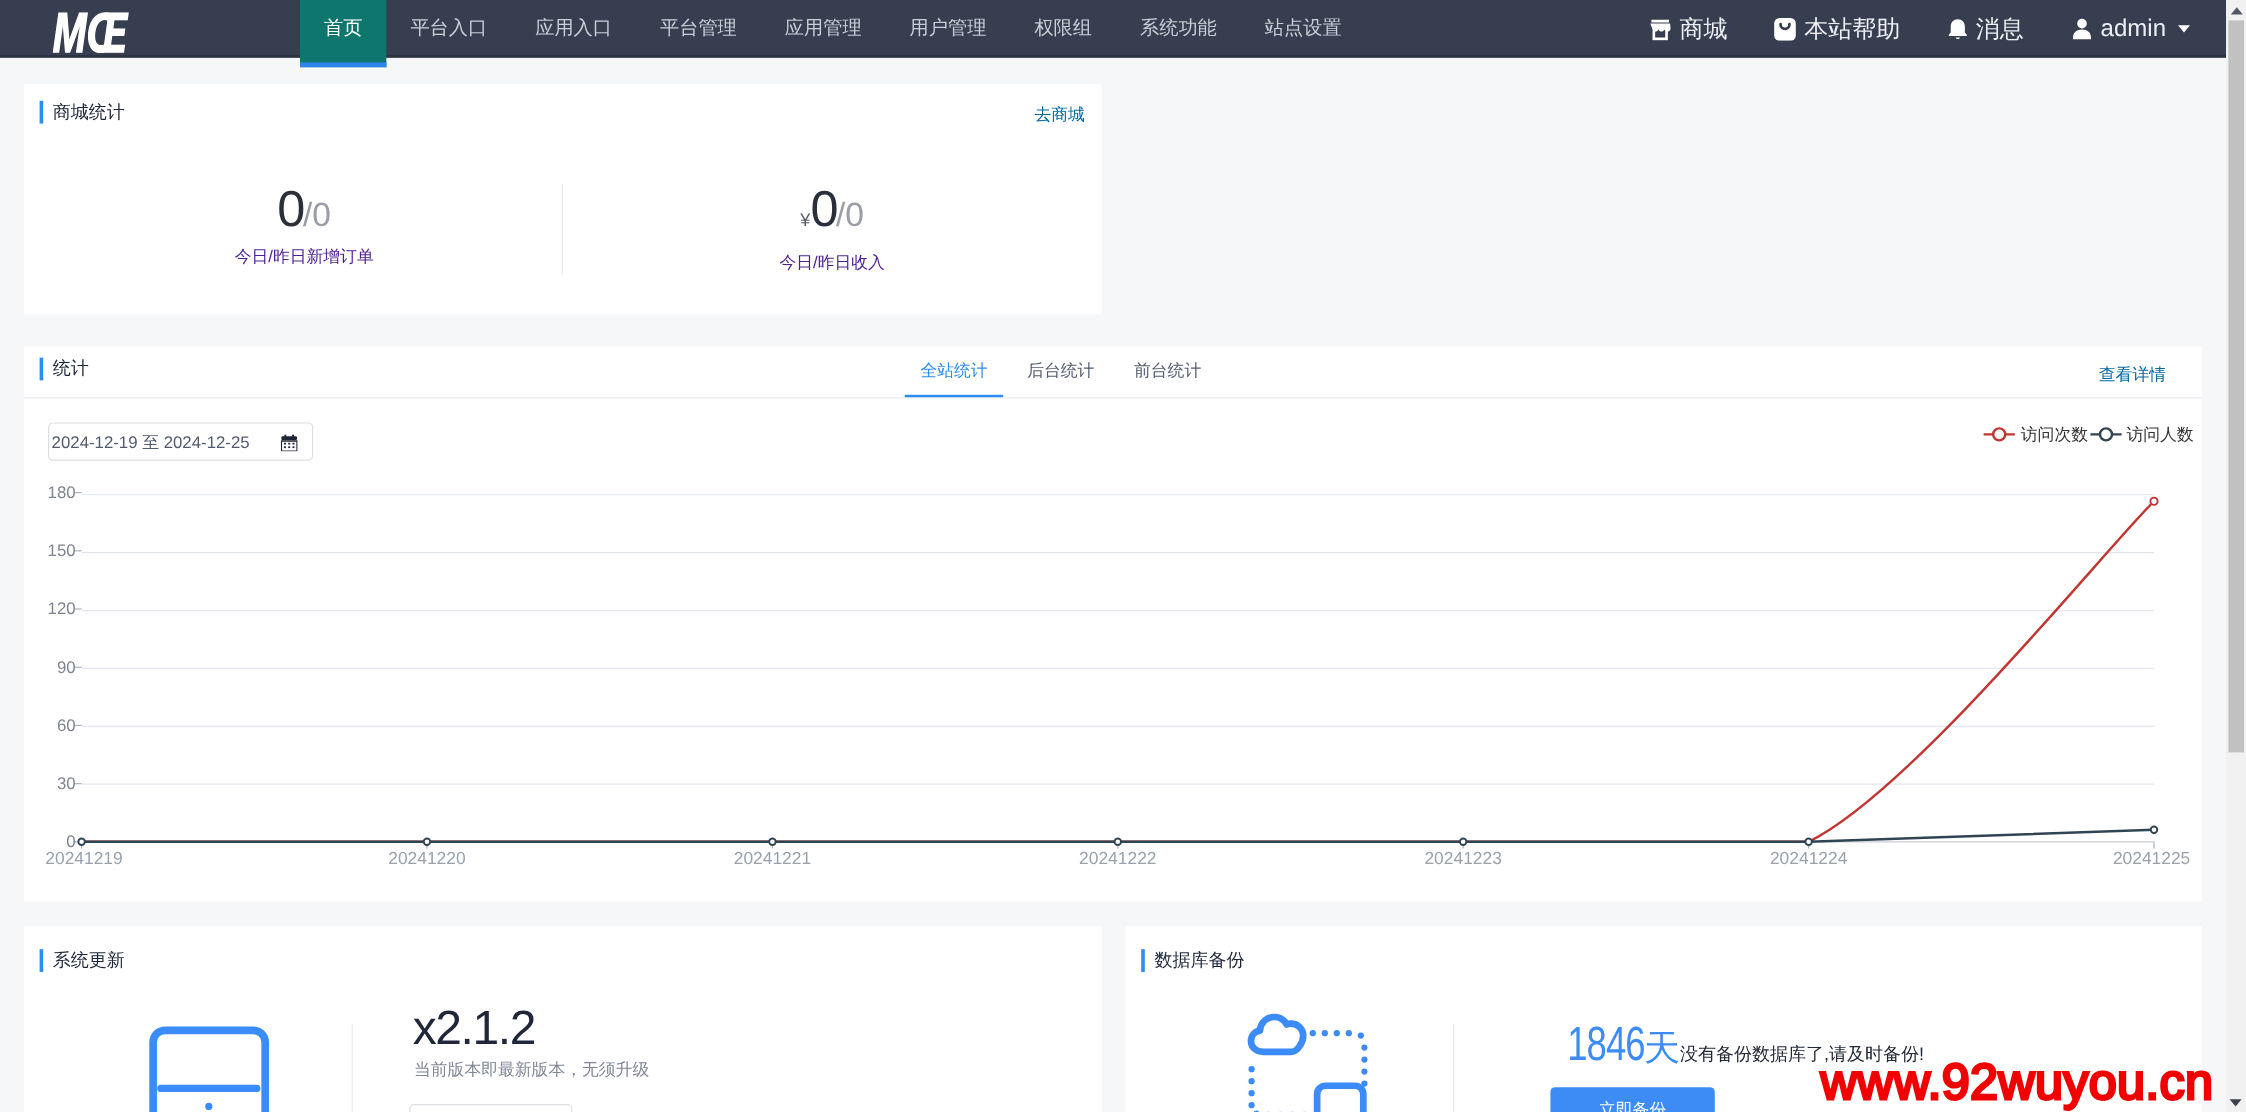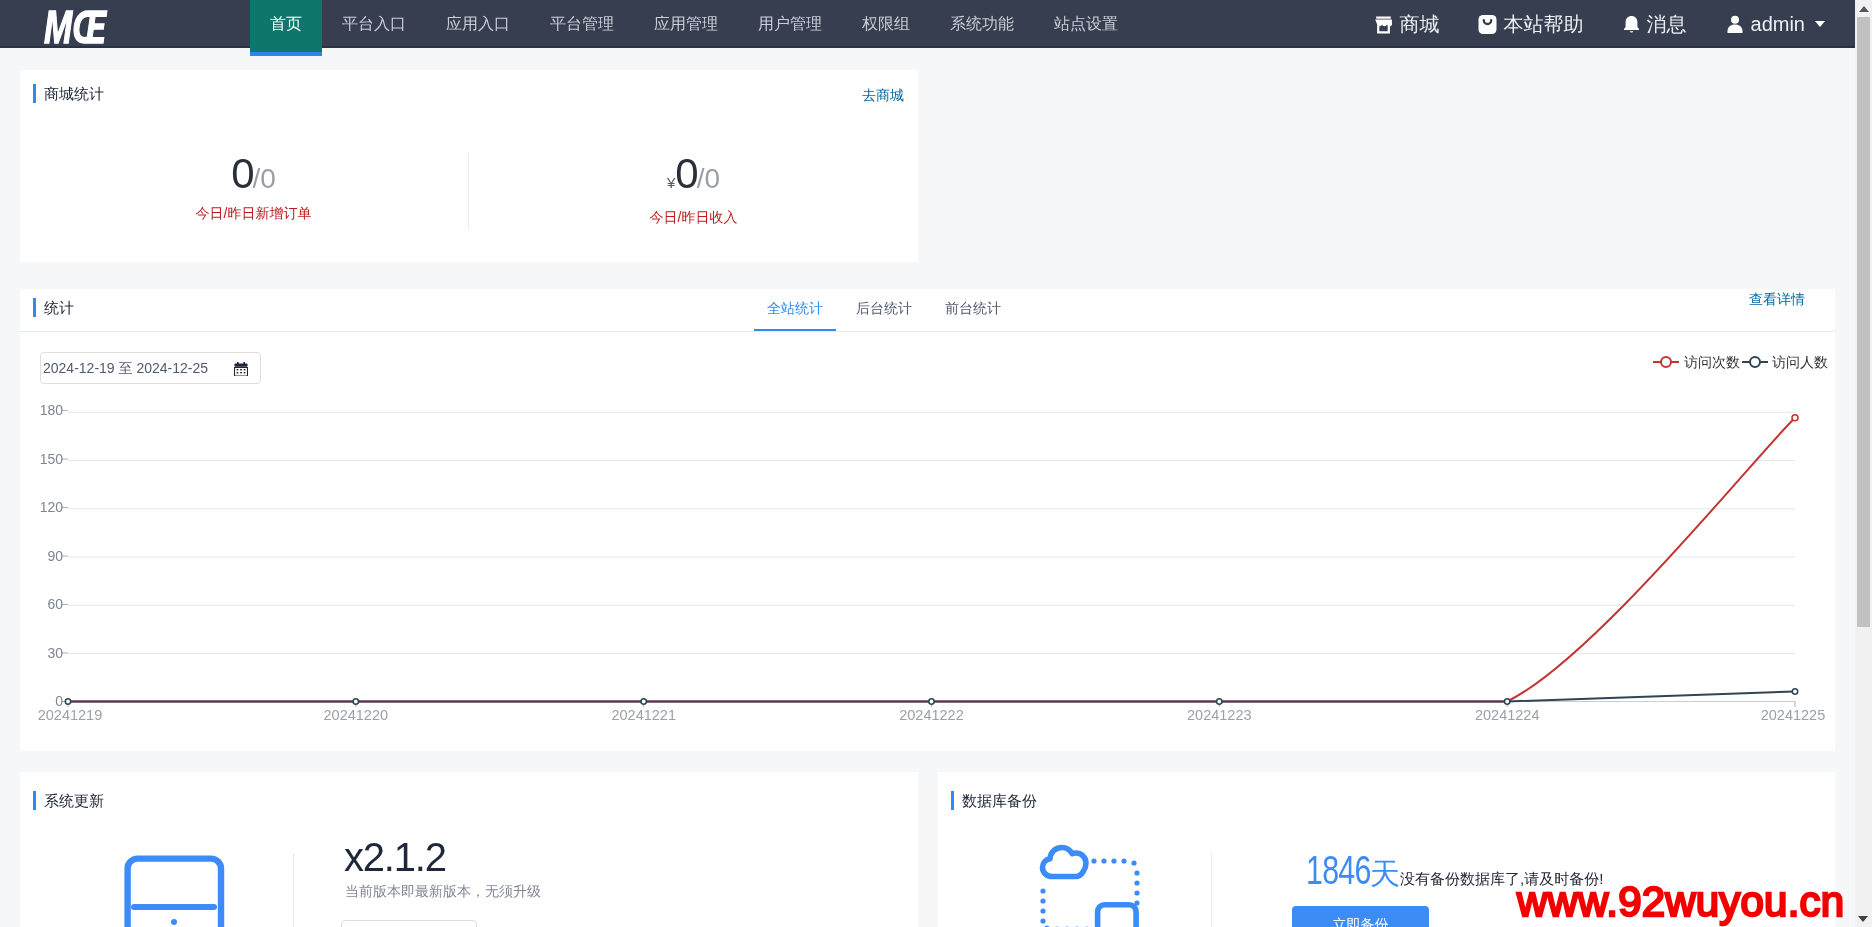--- a/index.html
+++ b/index.html
@@ -14,21 +14,21 @@
 #rnav .ri{display:flex;align-items:center;padding:0 18px}
 #rnav svg{margin-right:7px}
 
 .card{position:absolute;background:#fff}
 .chead{position:absolute;left:13px;font-size:15px;color:#1c2438;padding-left:8px;border-left:3px solid #2d8cf0;line-height:19px}
 .blink{position:absolute;font-size:14px;color:#0369a1}
 
 .statnum{text-align:center;font-size:42px;color:#2a2f3a;line-height:42px}
 .statnum .sub{font-size:28px;color:#9b9ea6}
 .statnum .yen{font-size:15px;color:#555a64}
-.statlab{text-align:center;font-size:14px;color:#b91c1c;margin-top:5px}
+.statlab{text-align:center;font-size:14px;color:#4c1d95;margin-top:5px}
 
 .tab{position:absolute;top:11px;font-size:14px;color:#515a6e}
 .tab.on{color:#2d8cf0}
 
 .bigver{position:absolute;font-size:40px;color:#20273a;letter-spacing:-1.2px}
 .subtxt{position:absolute;font-size:14px;color:#808695}
 .vline{position:absolute;width:1px;background:#e8eaec}
 
 #sbar{position:absolute;left:1855px;top:0;width:17px;height:927px;background:#f1f1f1;z-index:40}
 #sthumb{position:absolute;left:1857px;top:17px;width:13px;height:610px;background:#c1c1c1;z-index:41}
@@ -81,21 +81,21 @@
     <div class="statlab">今日/昨日新增订单</div>
   </div>
   <div class="abs" style="left:449px;top:83px;width:449px;height:76px">
     <div class="statnum"><span class="yen">¥</span><span style="letter-spacing:-2px">0</span><span class="sub">/0</span></div>
     <div class="statlab">今日/昨日收入</div>
   </div>
 </div>
 
 <div class="card" style="left:20px;top:289px;width:1815px;height:462px">
   <div class="chead" style="top:9px">统计</div>
-  <div class="blink" style="top:2px;right:30px">查看详情</div>
+  <div class="blink" style="top:15px;right:30px">查看详情</div>
   <div class="abs" style="left:0;top:42px;width:1815px;border-bottom:1px solid #e6ebf1;height:0"></div>
   <div class="tab on" style="left:747px">全站统计</div>
   <div class="tab" style="left:836px">后台统计</div>
   <div class="tab" style="left:925px">前台统计</div>
   <div class="abs" style="left:734px;top:40px;width:82px;height:2px;background:#2d8cf0"></div>
   <div class="abs" style="left:20px;top:63px;width:221px;height:32px;border:1px solid #dcdee2;border-radius:4px;font-size:14px;color:#515a6e;line-height:30px;padding-left:2px">2024-12-19 至 2024-12-25<svg style="position:absolute;right:12px;top:9px" width="14" height="14" viewBox="0 0 14 14">
         <g fill="#1e2633">
           <rect x="0.5" y="1.5" width="13" height="3.2" rx="0.8"></rect>
           <rect x="3" y="0" width="1.6" height="3"></rect>
           <rect x="9.4" y="0" width="1.6" height="3"></rect>

